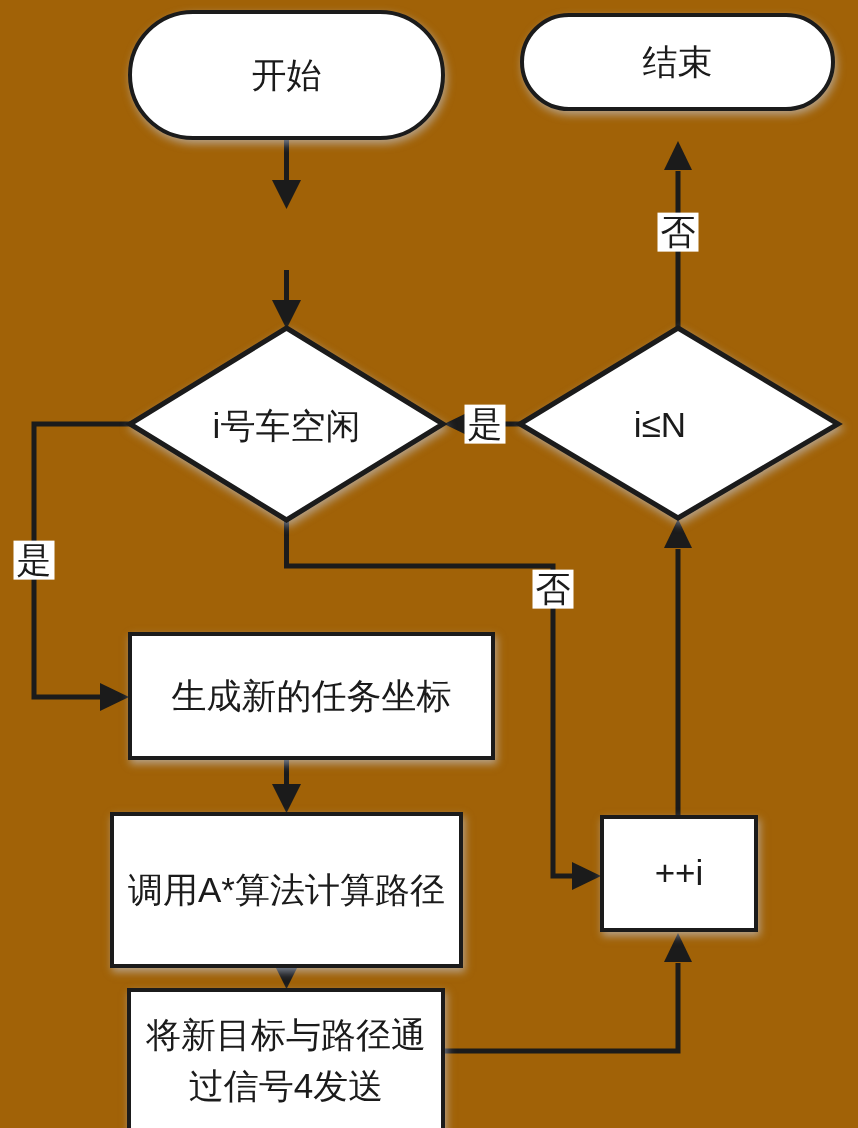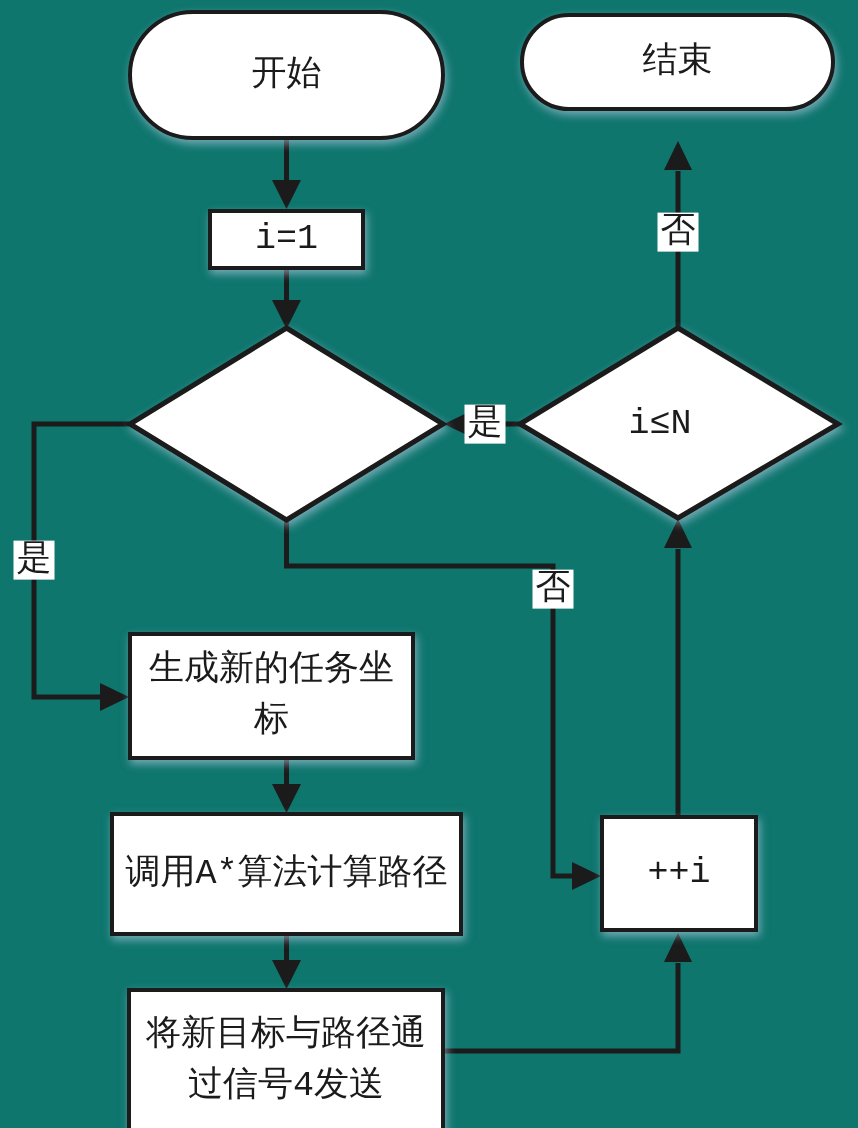--- a/index.html
+++ b/index.html
@@ -1,21 +1,21 @@
 <!DOCTYPE html>
 <html style="--stroke: #1b1b1b; --fill: #ffffff;"><head>
 <meta charset="utf-8">
 <style>
   html, body { margin: 0; padding: 0; background: #ffffff; }
   #canvas {
     position: relative;
     width: 858px;
     height: 1128px;
-    background: #0f766e;
-    font-family: Liberation Mono, monospace;
+    background: #a16207;
+    font-family: Liberation Sans, sans-serif;
     color: var(--stroke, #1b1b1b);
     overflow: hidden;
   }
   #edges {
     position: absolute;
     left: 0; top: 0;
     width: 858px; height: 1128px;
   }
   #edges .edge {
     stroke: var(--stroke, #1b1b1b);
@@ -126,41 +126,39 @@
   </svg>
 
   <div class="node stadium" style="left:128px; top:10px; width:317px; height:130px;">
     <span>开始</span>
   </div>
 
   <div class="node stadium" style="left:520px; top:13px; width:315px; height:98px;">
     <span>结束</span>
   </div>
 
-  <div class="node" style="left:208px; top:209px; width:157px; height:61px;">
-    <span>i=1</span>
-  </div>
 
-  <div class="node" style="left:128px; top:632px; width:287px; height:128px;">
+  <div class="node" style="left:128px; top:632px; width:367px; height:128px;">
     <span>生成新的任务坐标</span>
   </div>
 
-  <div class="node" style="left:110px; top:812px; width:353px; height:124px;">
+  <div class="node" style="left:110px; top:812px; width:353px; height:156px;">
     <span>调用A*算法计算路径</span>
   </div>
 
   <div class="node" style="left:127px; top:988px; width:318px; height:145px;">
     <span class="prewrap">将新目标与路径通
 过信号4发送</span>
   </div>
 
   <div class="node" style="left:600px; top:815px; width:158px; height:117px;">
     <span>++i</span>
   </div>
 
+  <div class="diamond-label" style="left:286.5px; top:425px;">i号车空闲</div>
   <div class="diamond-label" style="left:660px; top:424px;">i≤N</div>
 
   <div class="edge-label" style="left:485px; top:424px;">是</div>
   <div class="edge-label" style="left:34px; top:560px;">是</div>
   <div class="edge-label" style="left:678px; top:232px;">否</div>
   <div class="edge-label" style="left:553px; top:589px;">否</div>
 
 </div>
 
 </body></html>

